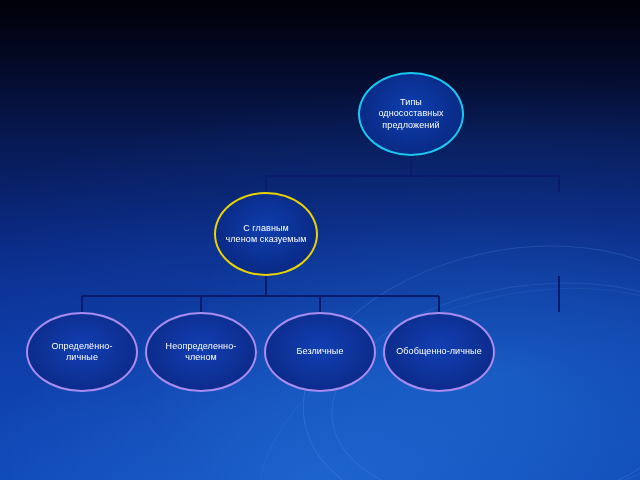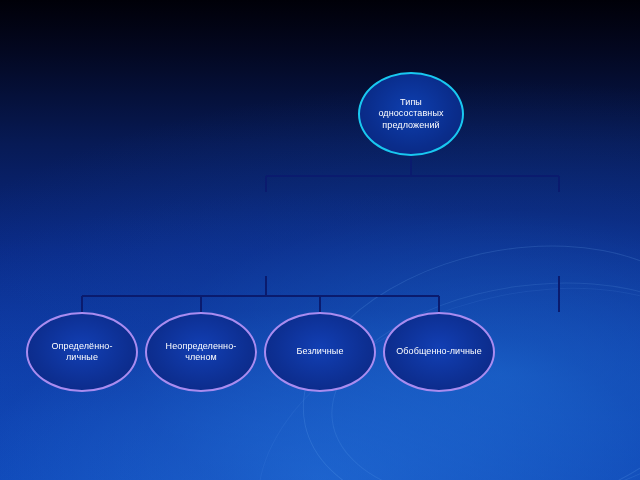--- a/index.html
+++ b/index.html
@@ -93,20 +93,22 @@
       <path d="M439,296 L439,312"></path>
 
       <path d="M559,276 L559,312"></path>
     </g>
   </svg>
 
   <div class="node root" style="left:358px; top:72px; width:106px; height:84px;">Типы
 односоставных
 предложений</div>
 
+  <div class="node level2" style="left:214px; top:192px; width:104px; height:84px;">С главным
+членом сказуемым</div>
 
 
   <div class="node level3" style="left:26px; top:312px; width:112px; height:80px;">Определённо-
 личные</div>
 
   <div class="node level3" style="left:145px; top:312px; width:112px; height:80px;">Неопределенно-
 членом</div>
 
   <div class="node level3" style="left:383px; top:312px; width:112px; height:80px;">Обобщенно-личные</div>
 

